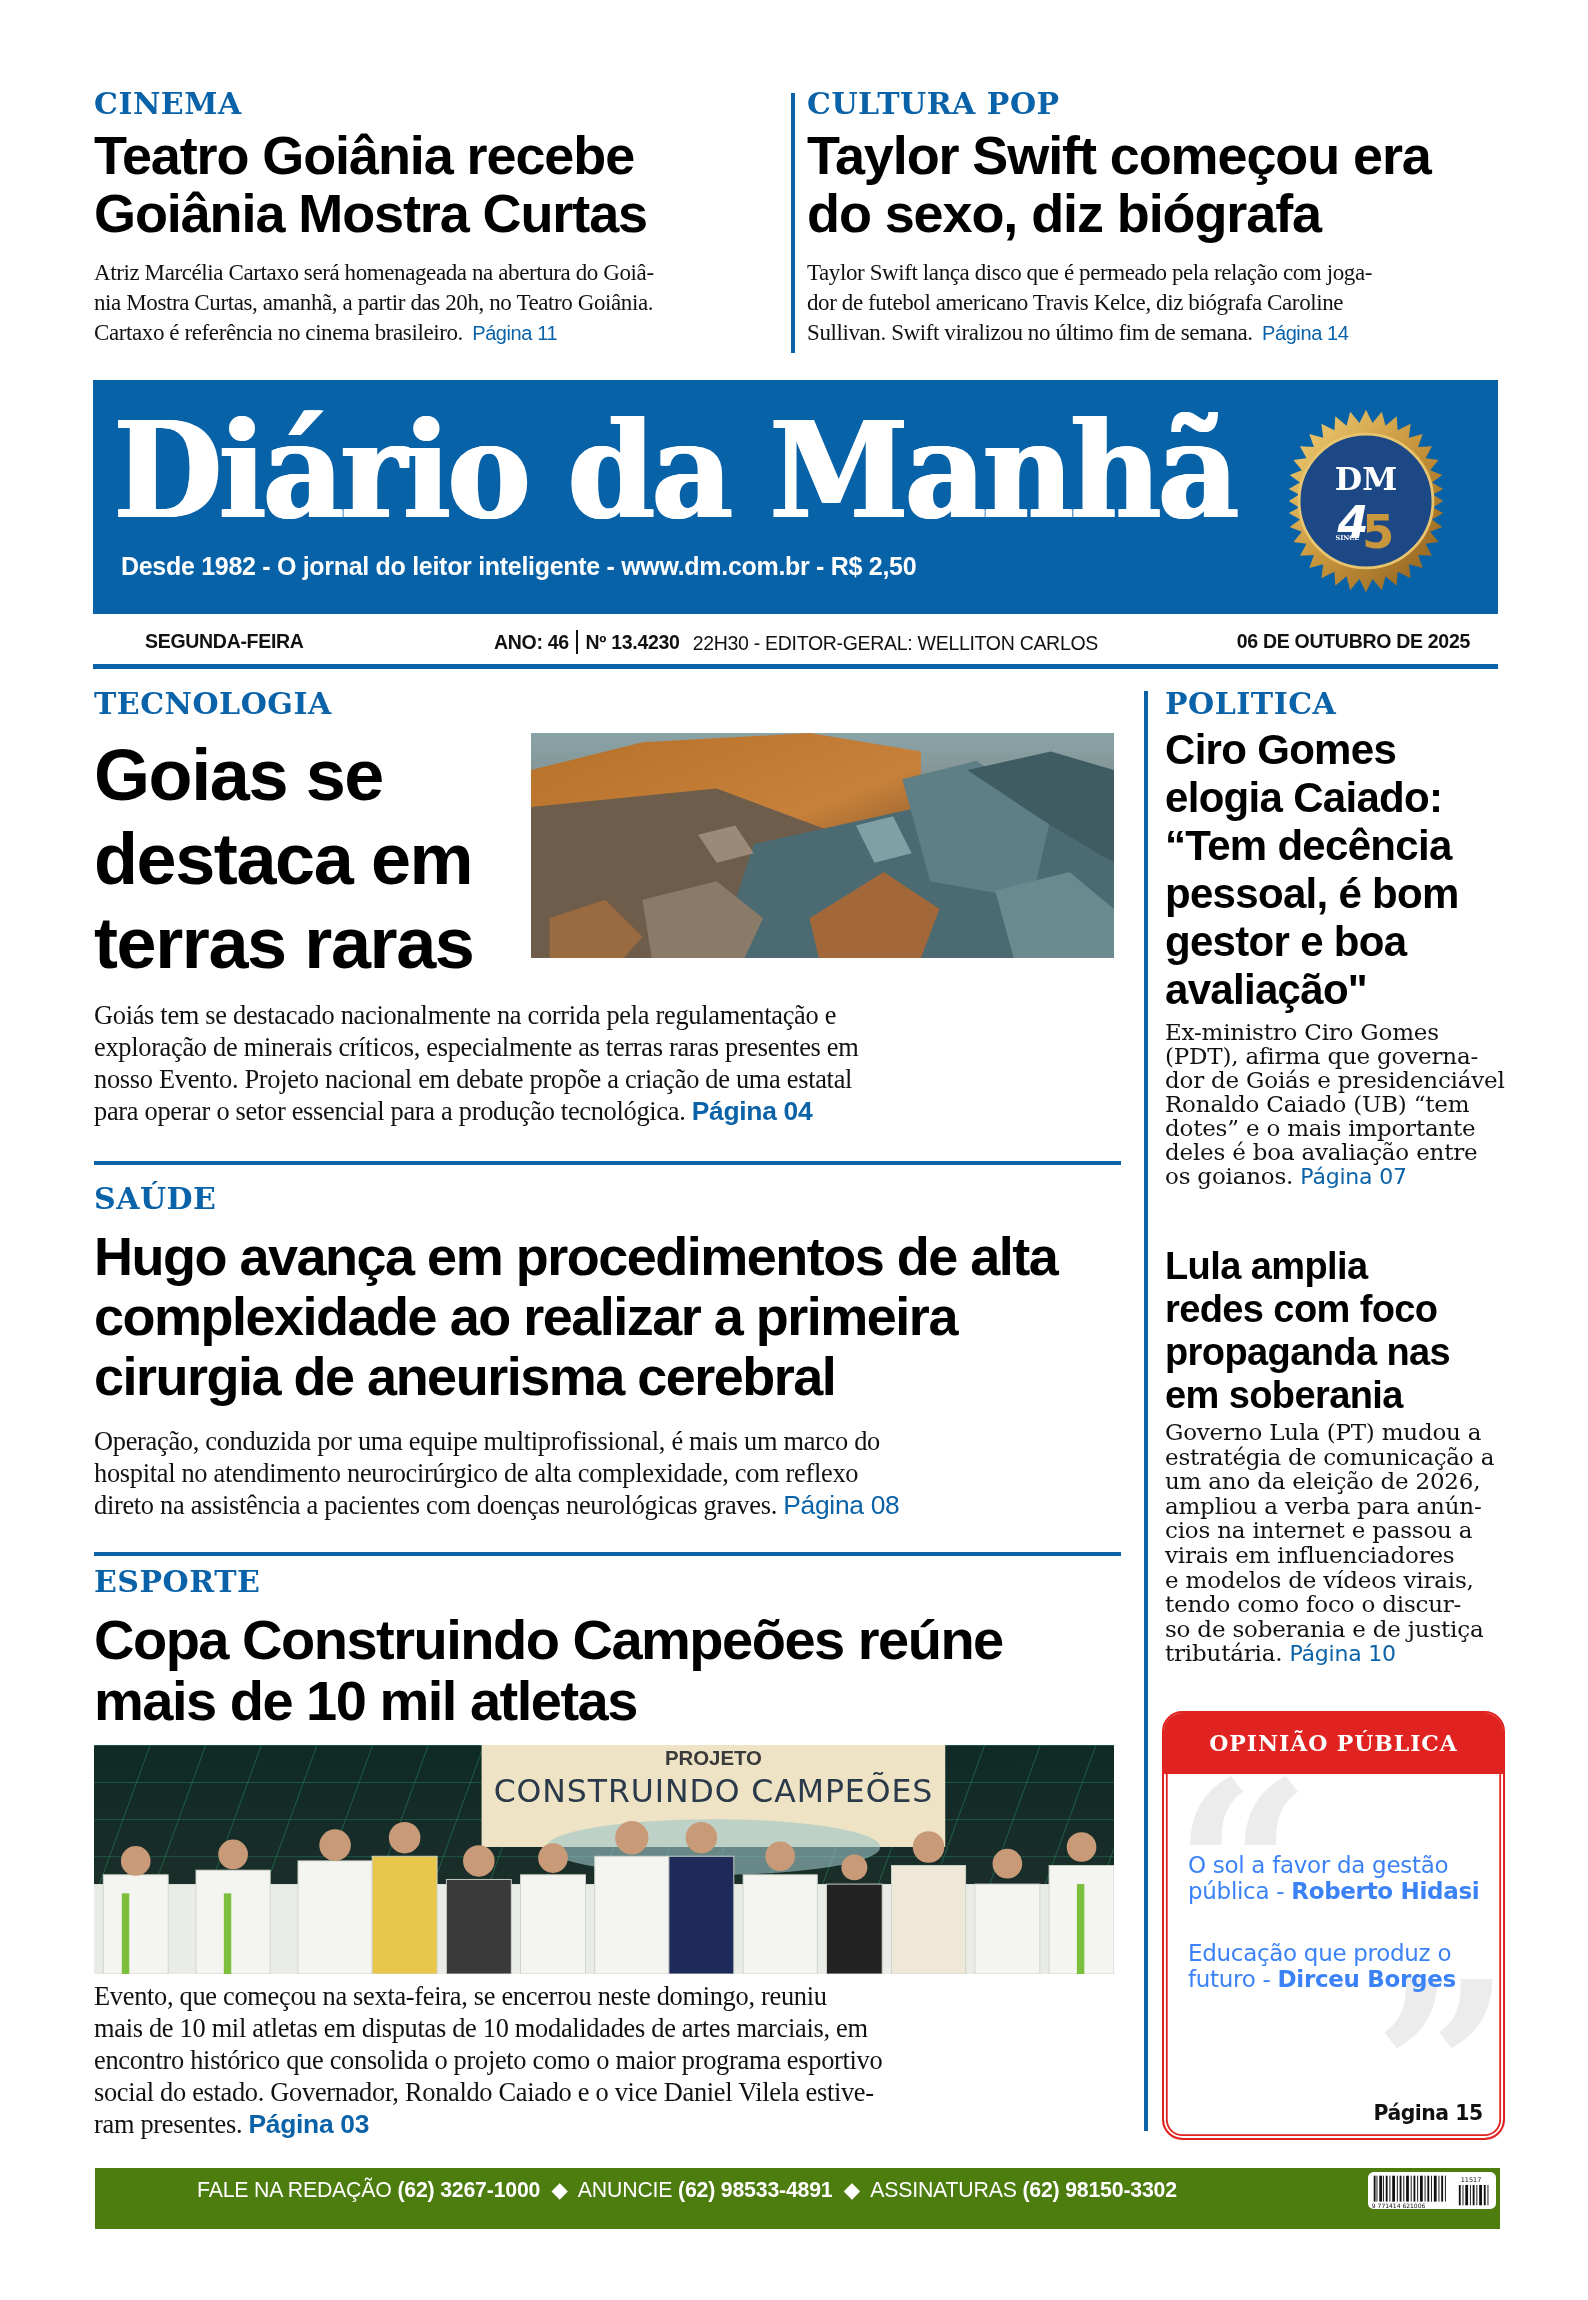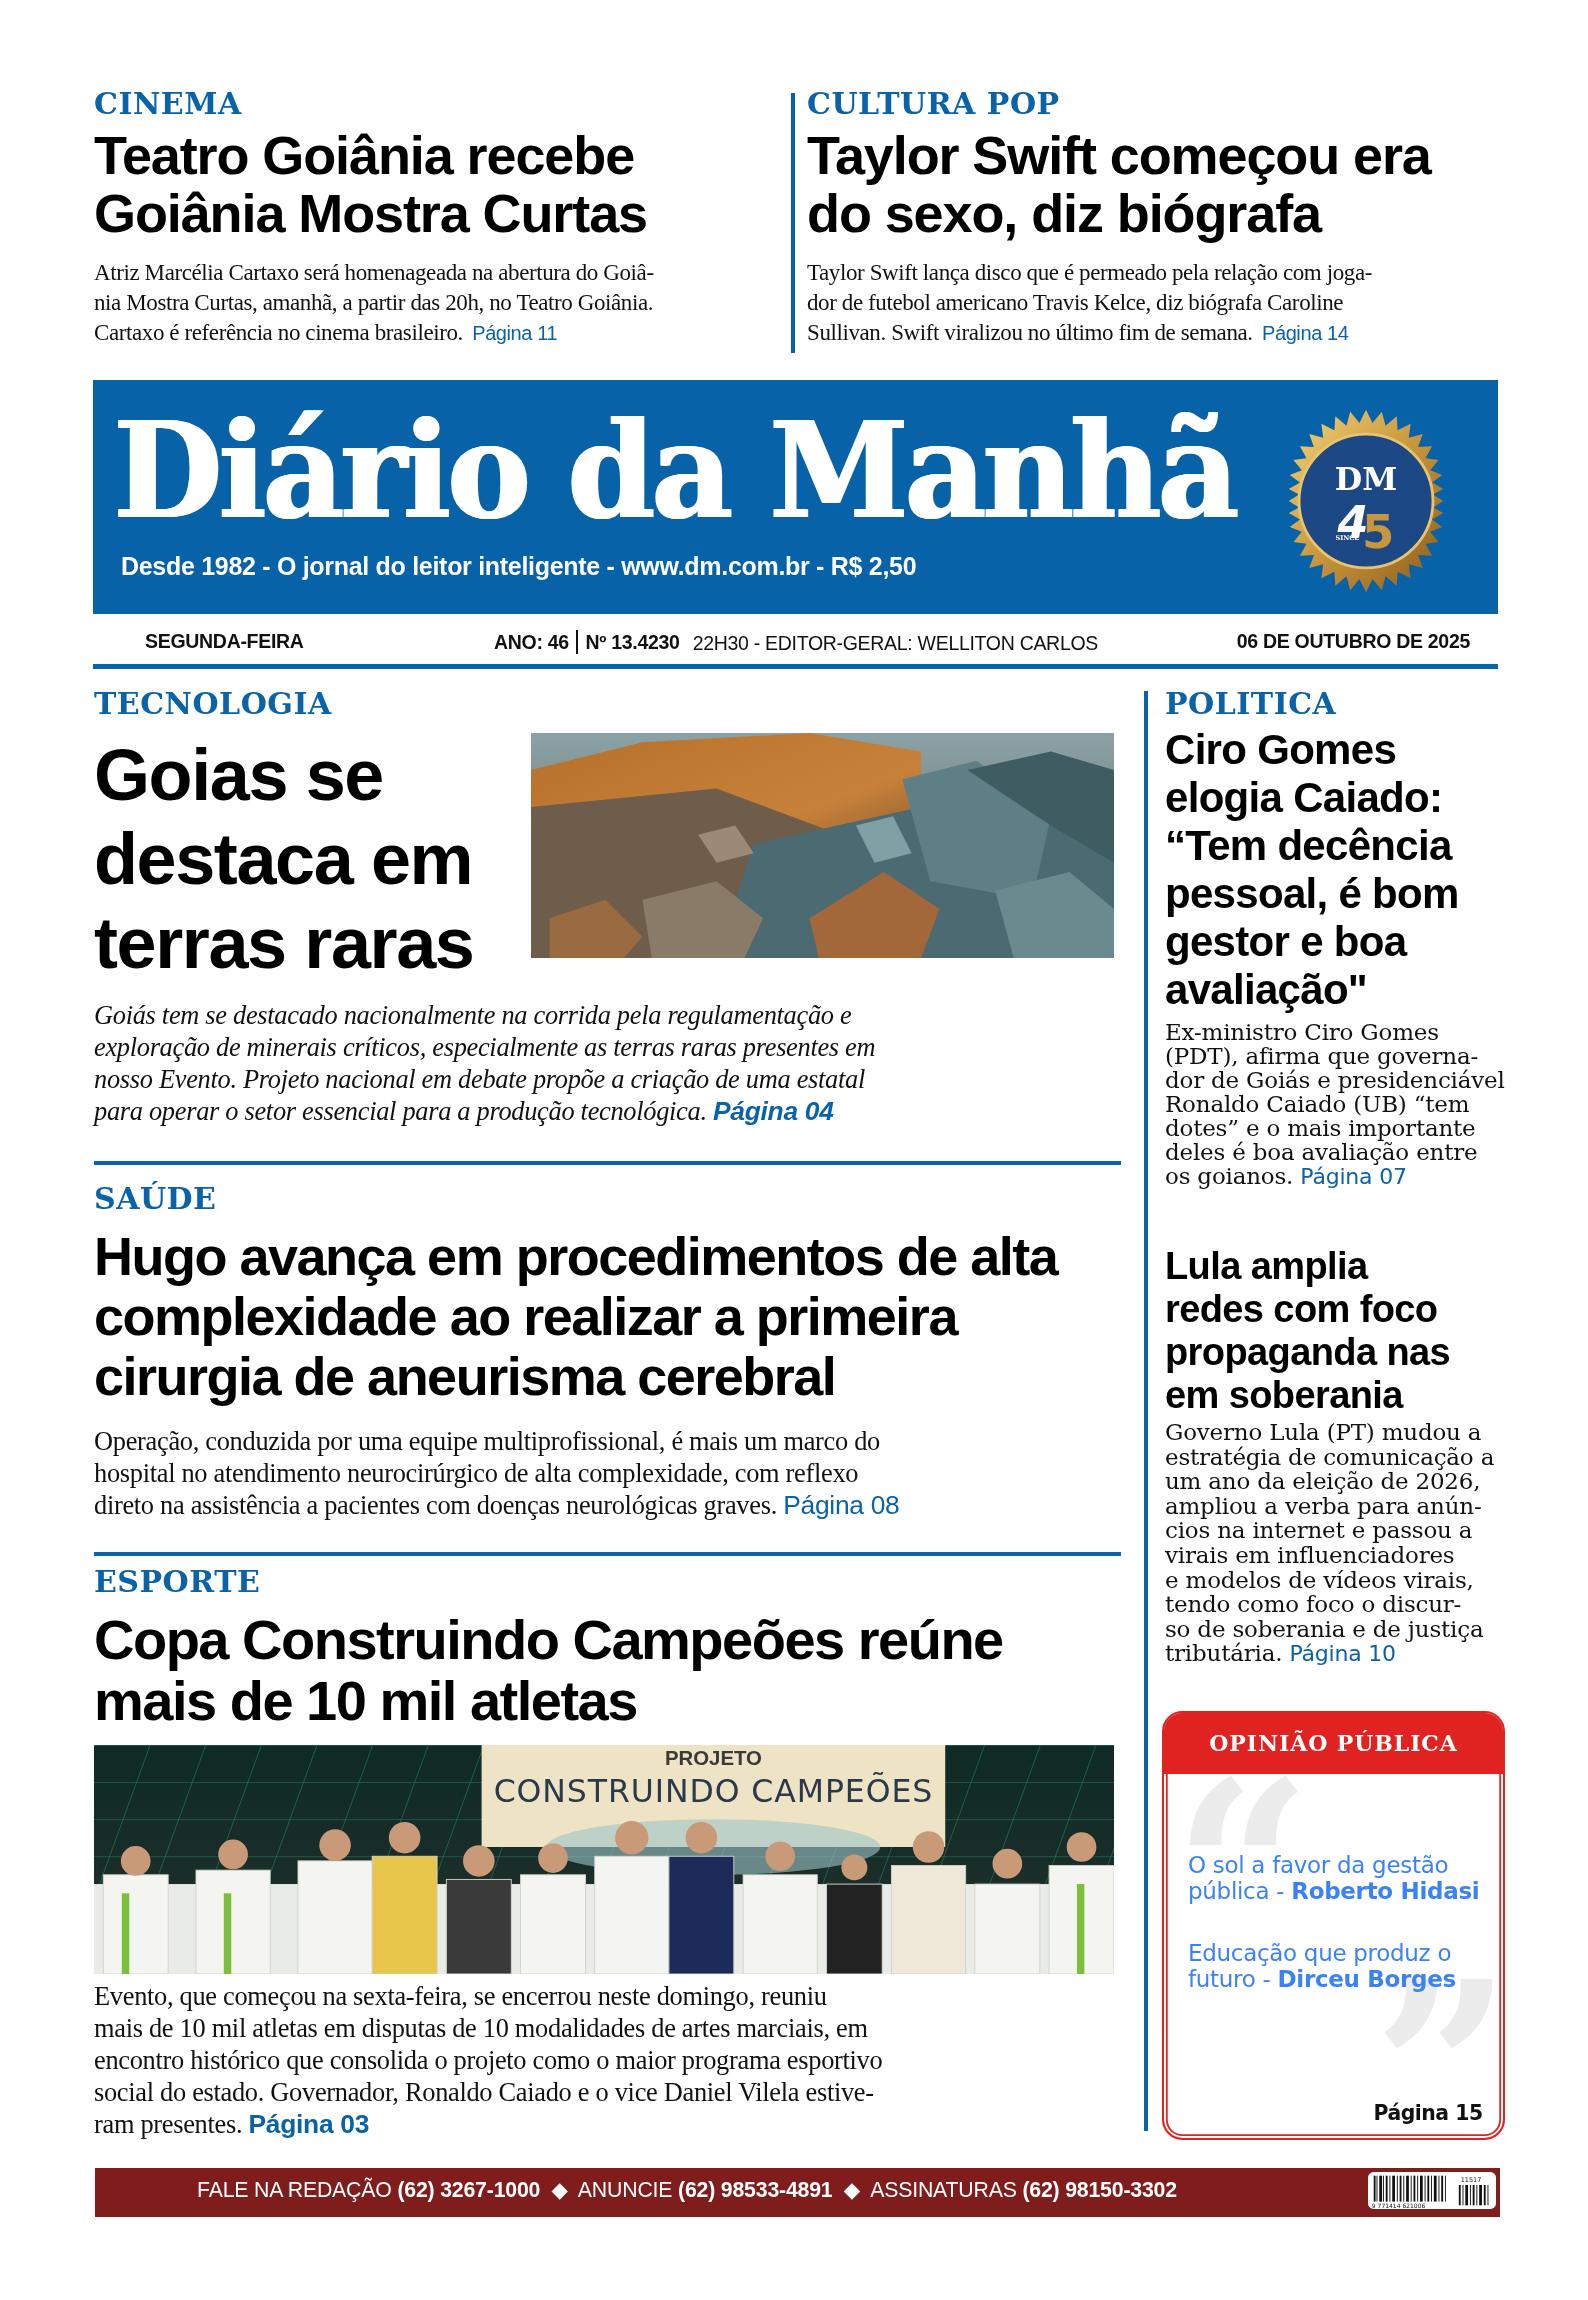--- a/index.html
+++ b/index.html
@@ -74,21 +74,21 @@
   #infobar .date { position: absolute; right: 28px; top: 7.4px; letter-spacing: -0.3px; }
   .rule-top { left: 93px; top: 664px; width: 1405px; height: 4.6px; background: #0a62a8; }
 
   
   .right-divider { left: 1144px; top: 691px; width: 3.7px; height: 1440px; background: #0a62a8; }
 
   
   #tec-kicker { left: 94px; top: 686px; font-size: 30px; }
   #tec-headline { left: 94px; top: 733px; width: 427px; font-size: 72px; line-height: 84px; letter-spacing: -1.4px; }
   #tec-image { left: 531px; top: 733px; width: 583px; height: 225px; overflow: hidden; }
-  #tec-body { left: 94px; top: 999px; width: 1030px; font-size: 26.4px; line-height: 32px; letter-spacing: -0.3px; font-style: italic; }
+  #tec-body { left: 94px; top: 999px; width: 1030px; font-size: 26.4px; line-height: 32px; letter-spacing: -0.3px; }
   .rule-1 { left: 94px; top: 1161px; width: 1027px; height: 3.7px; background: #0a62a8; }
 
   
   #saude-kicker { left: 94px; top: 1181px; font-size: 30px; }
   #saude-headline { left: 94px; top: 1226px; width: 1048px; font-size: 54px; line-height: 60px; letter-spacing: -1.5px; }
   #saude-body { left: 94px; top: 1425px; width: 1039px; font-size: 26.4px; line-height: 32px; letter-spacing: -0.3px; }
   .rule-2 { left: 94px; top: 1552px; width: 1027px; height: 3.7px; background: #0a62a8; }
 
   
   #esp-kicker { left: 94px; top: 1564px; font-size: 30px; }
@@ -125,22 +125,22 @@
   #quote-close { left: 209px; top: 237px; }
   .op-item { position: absolute; left: 24px; width: 315px; font-family: "DejaVu Sans", sans-serif; font-size: 23px; line-height: 26px; color: #3b82f6; letter-spacing: -0.3px; }
   .op-item b { font-weight: bold; }
   #op-1 { top: 139px; }
   #op-2 { top: 227px; }
   #op-3 { top: 315px; }
   #op-page { position: absolute; right: 20.4px; top: 388px; font-family: "DejaVu Sans", sans-serif; font-weight: bold; font-size: 20.4px; color: #111; letter-spacing: -0.5px; }
 
   
   #footer {
-    left: 95px; top: 2168px; width: 1405px; height: 49px;
-    background: #7f1d1d; color: #fff;
+    left: 95px; top: 2168px; width: 1405px; height: 61px;
+    background: #4d7c0f; color: #fff;
     font-family: "Liberation Sans", sans-serif; font-size: 21.3px; line-height: 45px;
   }
   #footer .contacts { position: absolute; left: 102px; top: 0; letter-spacing: -0.2px; }
   #footer b { font-weight: bold; }
   #footer .diamond { margin: 0 5.6px; }
   #barcode {
     position: absolute; right: 3.7px; top: 3.7px; width: 128px; height: 37px;
     background: #fff; border-radius: 5.6px; overflow: hidden;
   }
   #barcode svg { width: 128px; height: 37px; display: block; }

